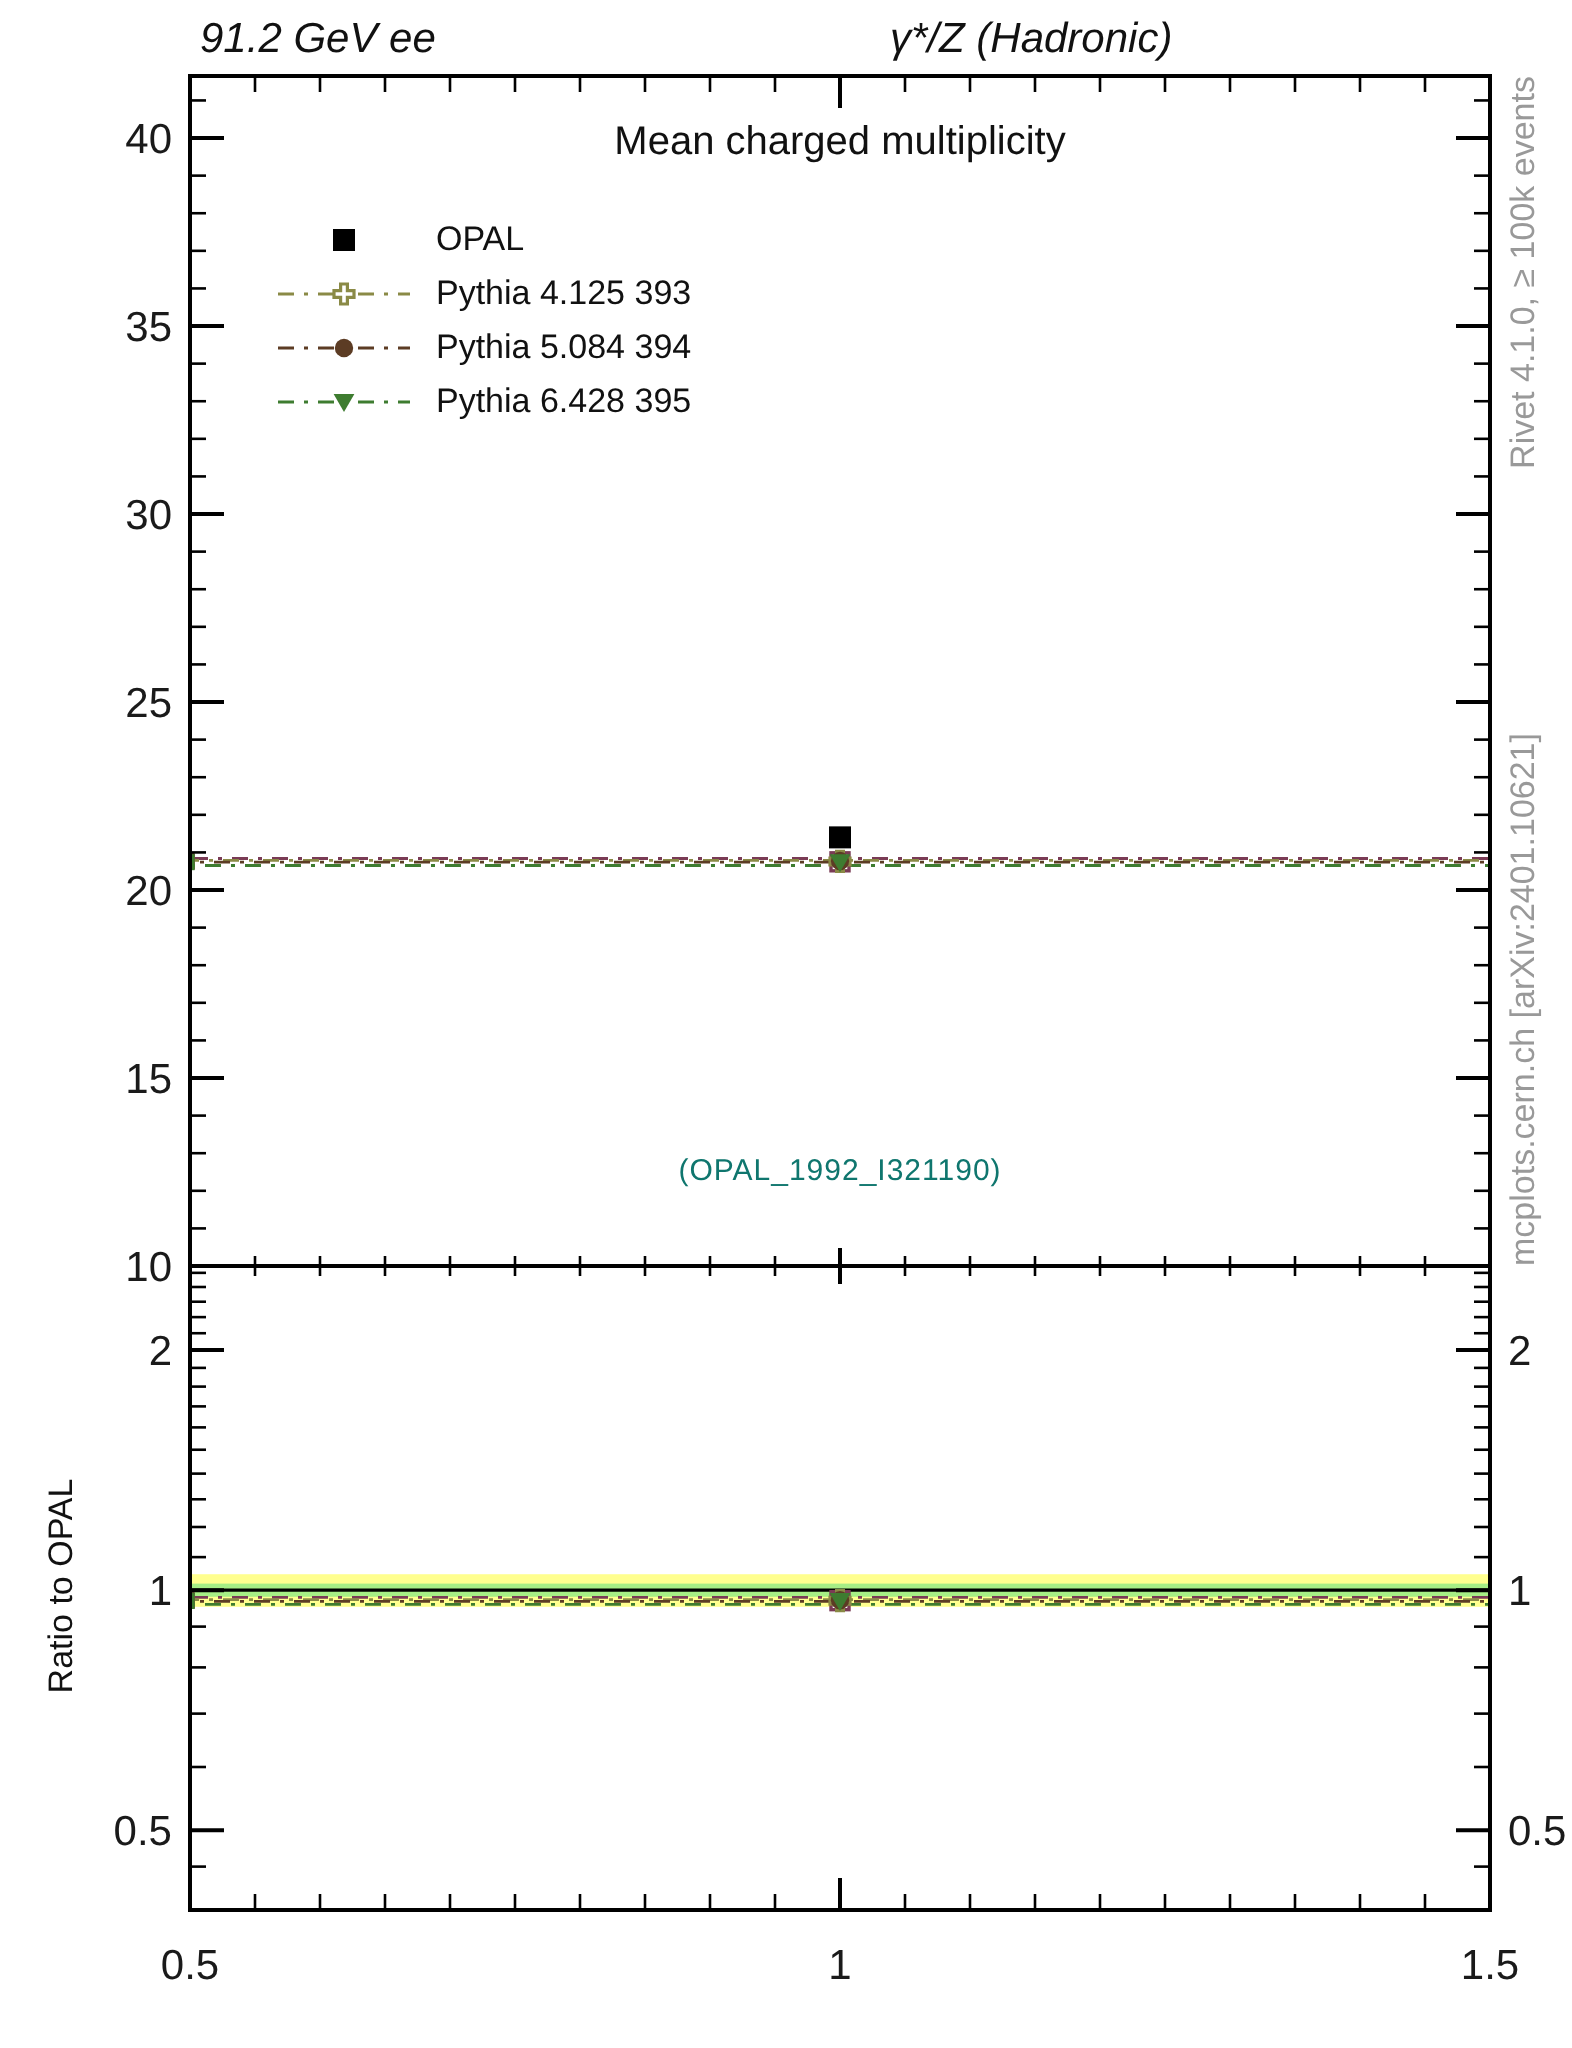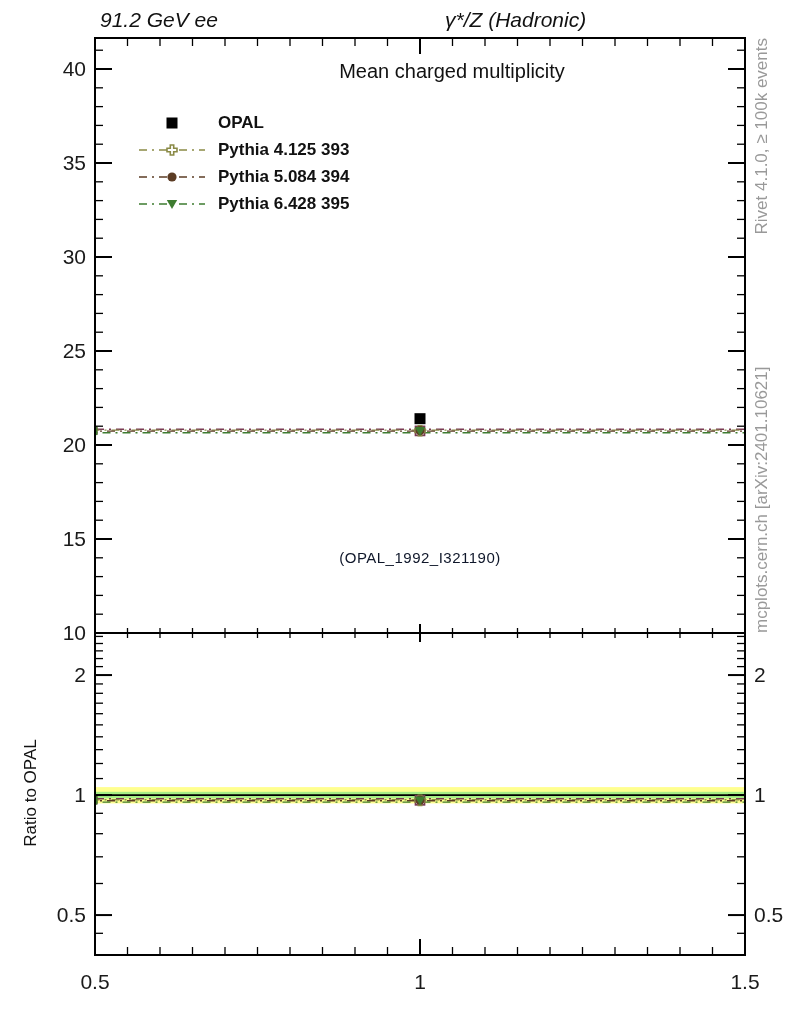--- a/index.html
+++ b/index.html
@@ -2,24 +2,24 @@
 <html><head>
 <meta charset="utf-8">
 <style>
   html,body{margin:0;padding:0;}
   body{width:786px;height:1024px;position:relative;background:#ffffff;
        font-family:"Liberation Sans","DejaVu Sans",sans-serif;color:#111;overflow:hidden;}
   .abs{position:absolute;}
   .hdr{font-size:21px;color:#111;white-space:nowrap;font-style:italic;}
   #header-left{left:100px;top:8px;}
   #header-right{left:445px;top:8px;width:300px;text-align:left;}
-  #plot-title{left:95px;top:60px;width:650px;text-align:center;font-size:20px;padding-left:32px;}
-  #watermark{left:95px;top:549px;width:650px;text-align:center;font-size:15px;color:#0f172a;letter-spacing:.5px;}
+  #plot-title{left:95px;top:60px;width:650px;text-align:center;font-size:20px;}
+  #watermark{left:95px;top:577px;width:650px;text-align:center;font-size:15px;color:#0f766e;letter-spacing:.5px;}
   #legend{left:138px;top:106px;}
-  .lg-item{display:flex;align-items:flex-end;height:27px;font-weight:bold;}
+  .lg-item{display:flex;align-items:center;height:27px;}
   .lg-label{margin-left:12px;font-size:17px;white-space:nowrap;}
   #ratio-ylabel{left:31px;top:793px;transform:translate(-50%,-50%) rotate(-90deg);
       font-size:17px;white-space:nowrap;}
   .side-text{color:#999;font-size:17px;white-space:nowrap;transform-origin:0 0;
       transform:rotate(-90deg);line-height:20px;}
   #side-top{left:752px;top:310px;width:272px;text-align:right;}
   #side-bottom{left:752px;top:633px;width:300px;text-align:left;}
   svg text{font-family:"Liberation Sans","DejaVu Sans",sans-serif;}
 </style>
 </head>

